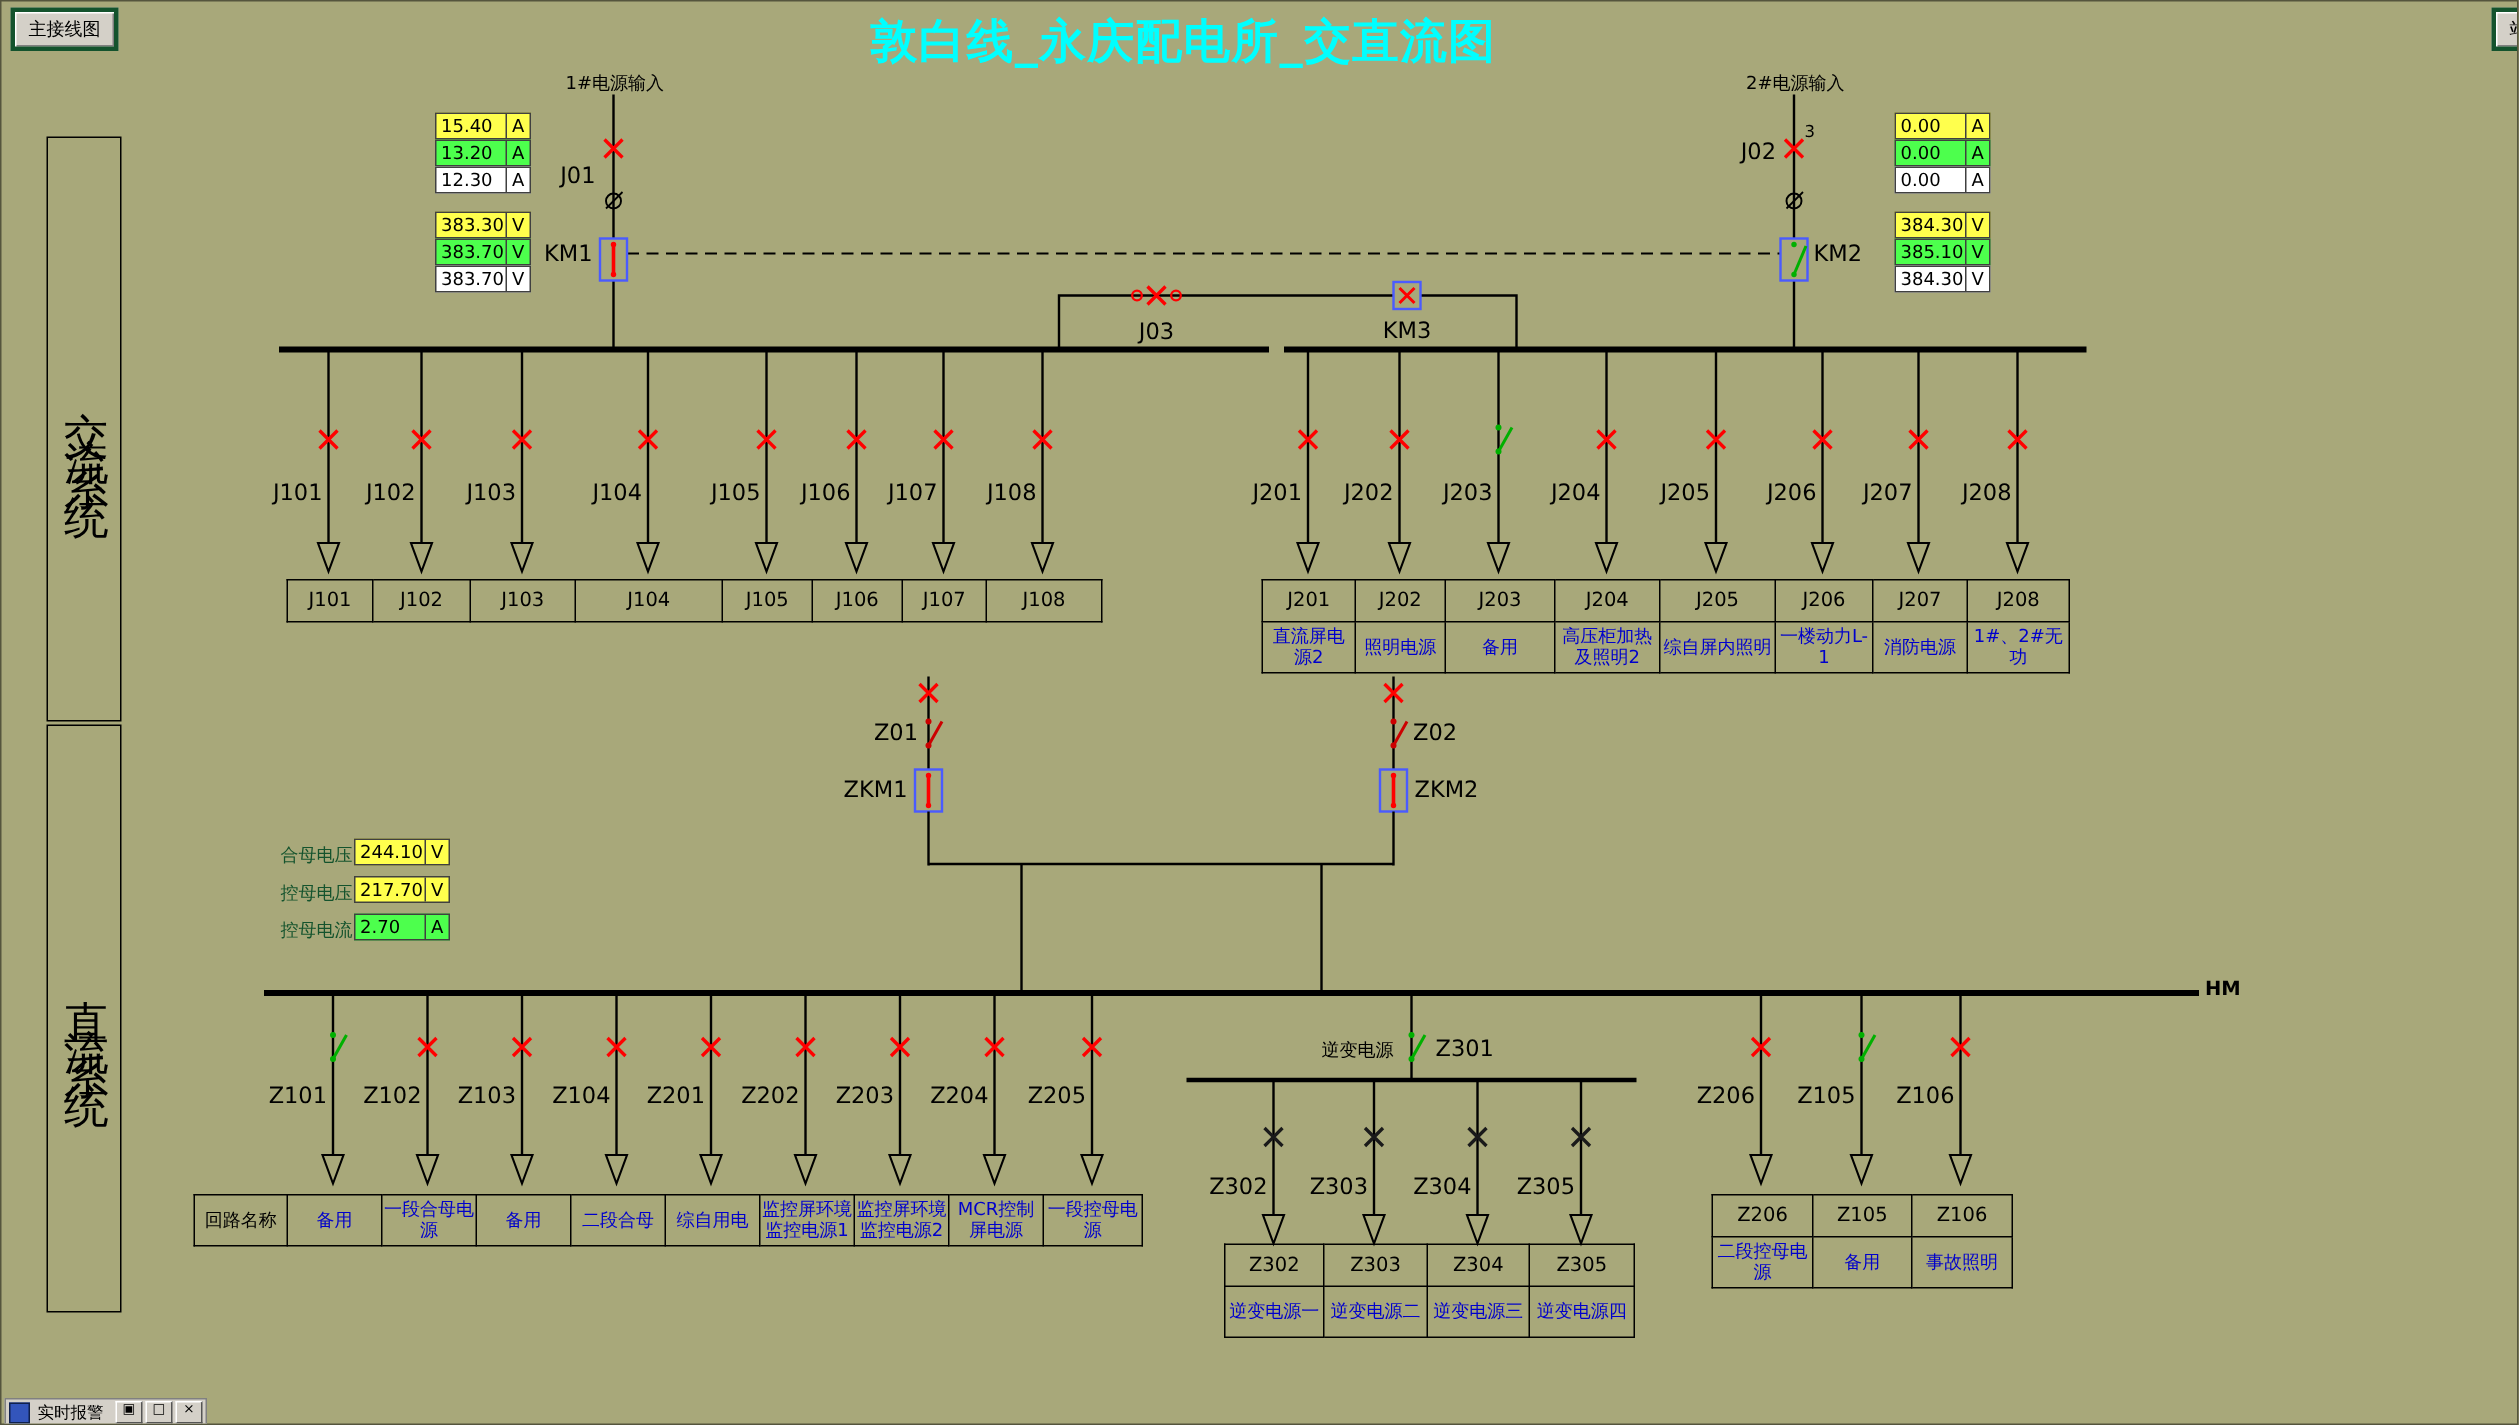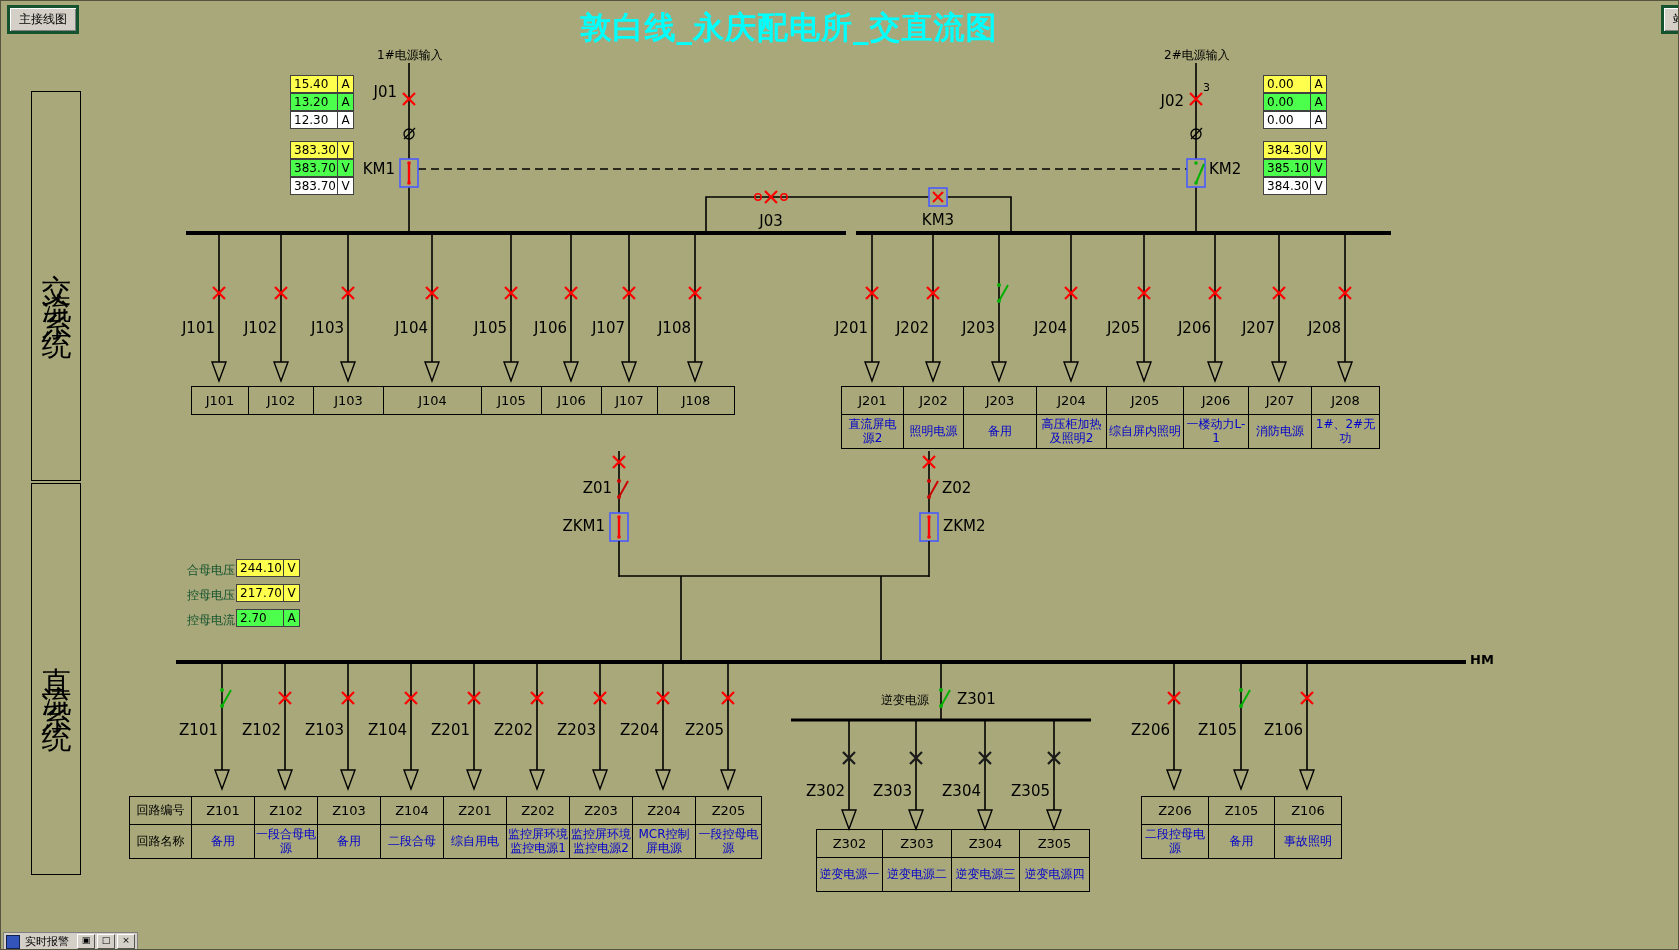--- a/index.html
+++ b/index.html
@@ -227,21 +227,21 @@
   <button class="btn" style="left:1660px;top:4px">站召唤</button>
 
   <div class="sysbox" style="top:90px;height:388px">
     <div class="systext">交流系统</div>
   </div>
   <div class="sysbox" style="top:482px;height:390px">
     <div class="systext">直流系统</div>
   </div>
 
   <div class="lbl sm" style="left:376px;top:46px">1#电源输入</div>
-  <div class="lbl r" style="left:350px;top:83px">J01</div>
+  <div class="lbl r" style="left:350px;top:108px">J01</div>
   <div class="lbl r" style="left:348px;top:160px"><span>KM1</span></div>
   <div class="vbox vy" style="left:289px;top:74px">
       <span class="val">15.40</span>
       <span class="unit">A</span>
     </div>
   <div class="vbox vg" style="left:289px;top:92px">
       <span class="val">13.20</span>
       <span class="unit">A</span>
     </div>
   <div class="vbox vr" style="left:289px;top:110px">
@@ -422,32 +422,20 @@
         <col style="width:63px">
         <col style="width:63px">
         <col style="width:63px">
         <col style="width:63px">
         <col style="width:63px">
         <col style="width:63px">
         <col style="width:63px">
         <col style="width:66px">
       </colgroup>
     <tbody>
-        <tr class="code">
-      <td class="hdr">回路编号</td>
-      <td>Z101</td>
-      <td>Z102</td>
-      <td>Z103</td>
-      <td>Z104</td>
-      <td>Z201</td>
-      <td>Z202</td>
-      <td>Z203</td>
-      <td>Z204</td>
-      <td>Z205</td>
-    </tr>
     <tr class="name">
       <td class="hdr">回路名称</td>
       <td>备用</td>
       <td>一段合母电源</td>
       <td>备用</td>
       <td>二段合母</td>
       <td>综自用电</td>
       <td>监控屏环境监控电源1</td>
       <td>监控屏环境监控电源2</td>
       <td>MCR控制屏电源</td>

